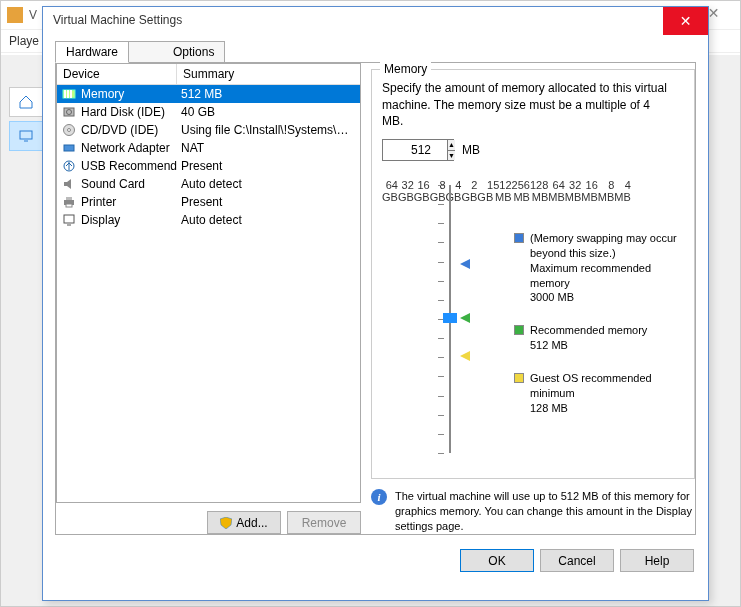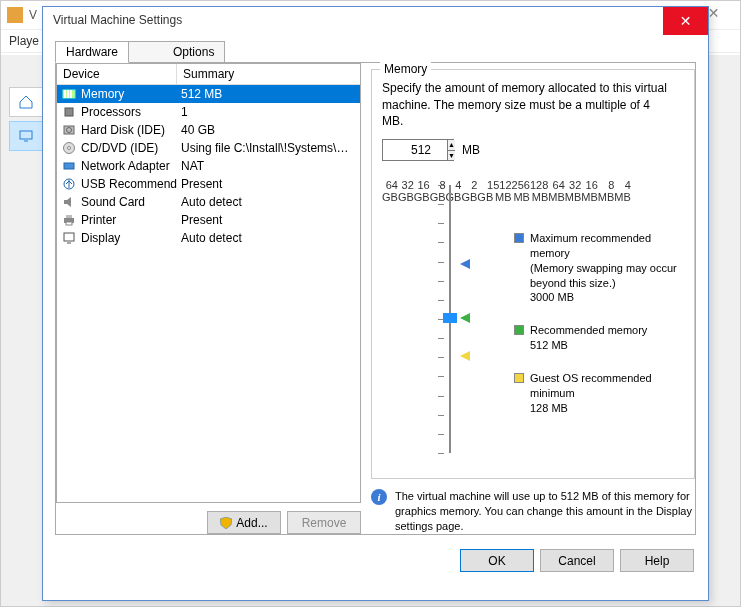--- a/index.html
+++ b/index.html
@@ -391,31 +391,20 @@
                     </svg>
                   </span>
                   <span>Memory</span>
                 </div>
                 <div class="col2">512 MB</div>
               </div>
               <div class="dev-row">
                 <div class="col1">
                   <span class="dev-icon">
                     <svg width="14" height="14">
-                      <rect x="3" y="3" width="8" height="8" fill="#888" stroke="#555"></rect>
-                    </svg>
-                  </span>
-                  <span>Processors</span>
-                </div>
-                <div class="col2">1</div>
-              </div>
-              <div class="dev-row">
-                <div class="col1">
-                  <span class="dev-icon">
-                    <svg width="14" height="14">
                       <rect x="2" y="3" width="10" height="8" fill="#bbb" stroke="#666"></rect>
                       <circle cx="7" cy="7" r="2.5" fill="none" stroke="#666"></circle>
                     </svg>
                   </span>
                   <span>Hard Disk (IDE)</span>
                 </div>
                 <div class="col2">40 GB</div>
               </div>
               <div class="dev-row">
                 <div class="col1">
@@ -557,22 +546,22 @@
               <div class="slider-line"></div>
               <div class="thumb" style="top:134px"></div>
               <div class="marker blue" style="top:80px"></div>
               <div class="marker green" style="top:134px"></div>
               <div class="marker yellow" style="top:172px"></div>
             </div>
             <div class="legend">
               <div class="legend-item" style="margin-top:52px">
                 <span class="legend-sq blue"></span>
                 <div class="legend-text">
+                  <div>(Memory swapping may occur beyond this size.)</div>
                   <div>Maximum recommended memory</div>
-                  <div>(Memory swapping may occur beyond this size.)</div>
                   <div>3000 MB</div>
                 </div>
               </div>
               <div class="legend-item" style="margin-top:18px">
                 <span class="legend-sq green"></span>
                 <div class="legend-text">
                   <div>Recommended memory</div>
                   <div>512 MB</div>
                 </div>
               </div>

